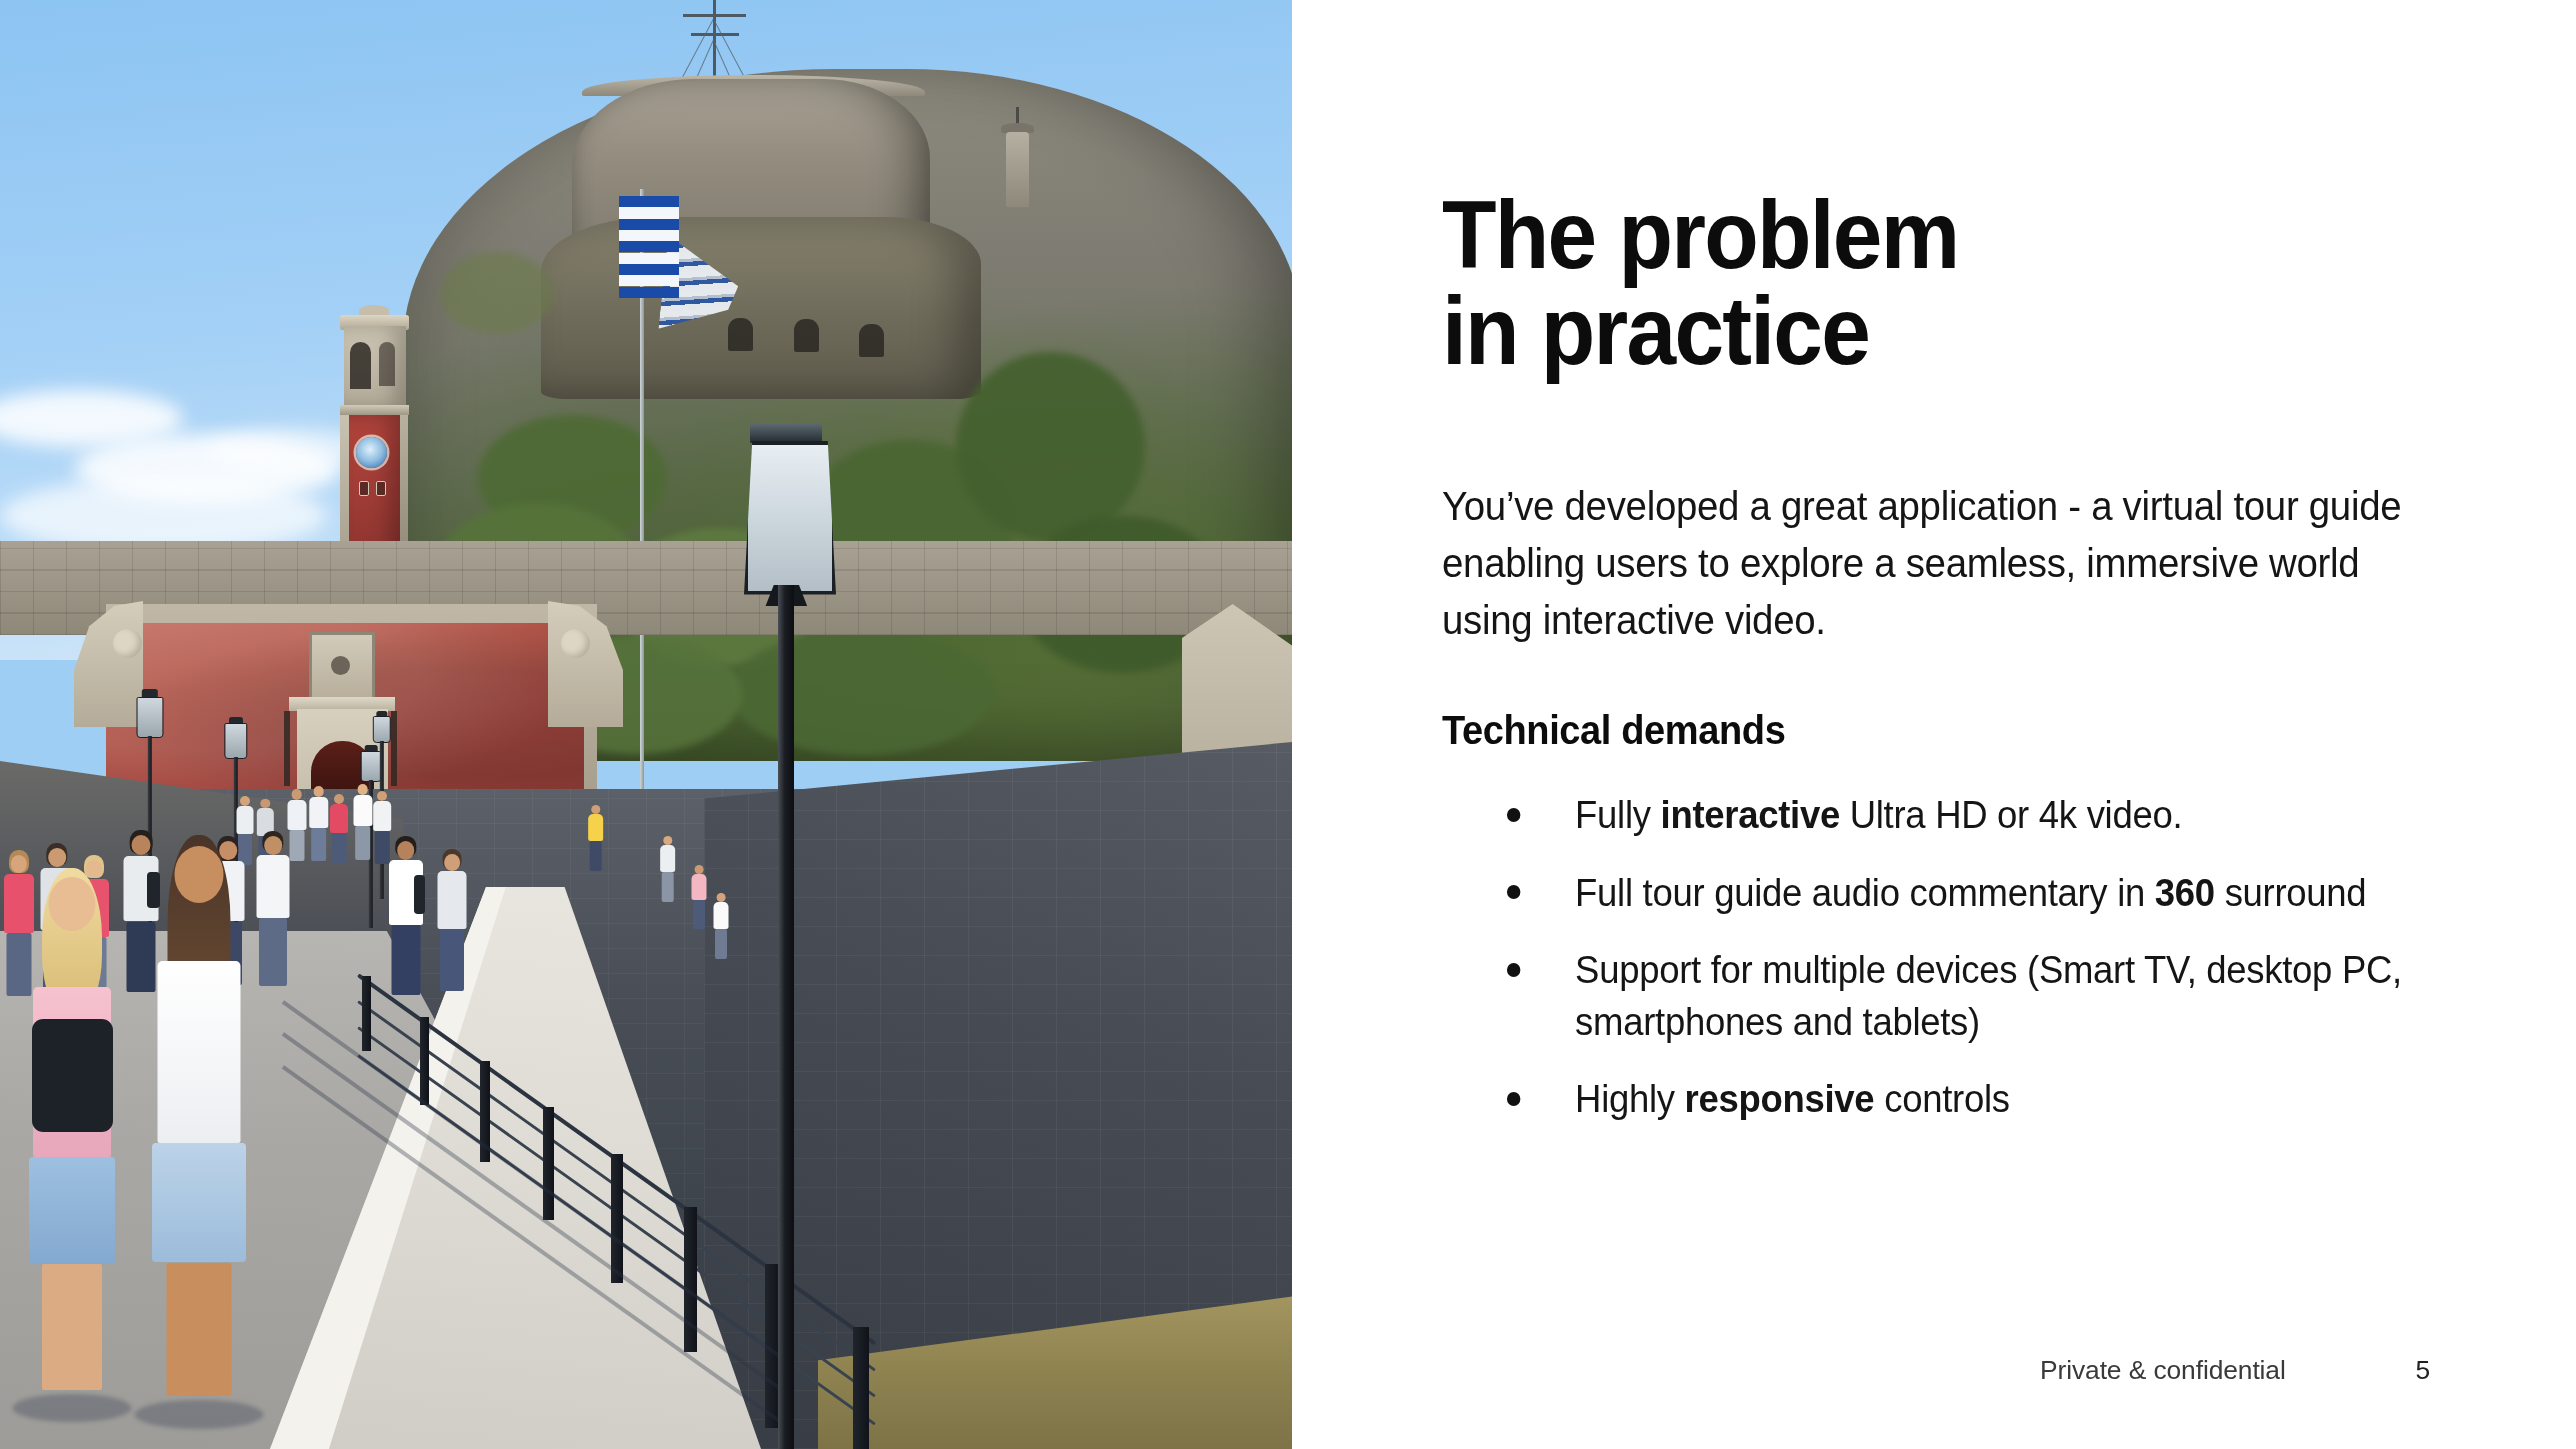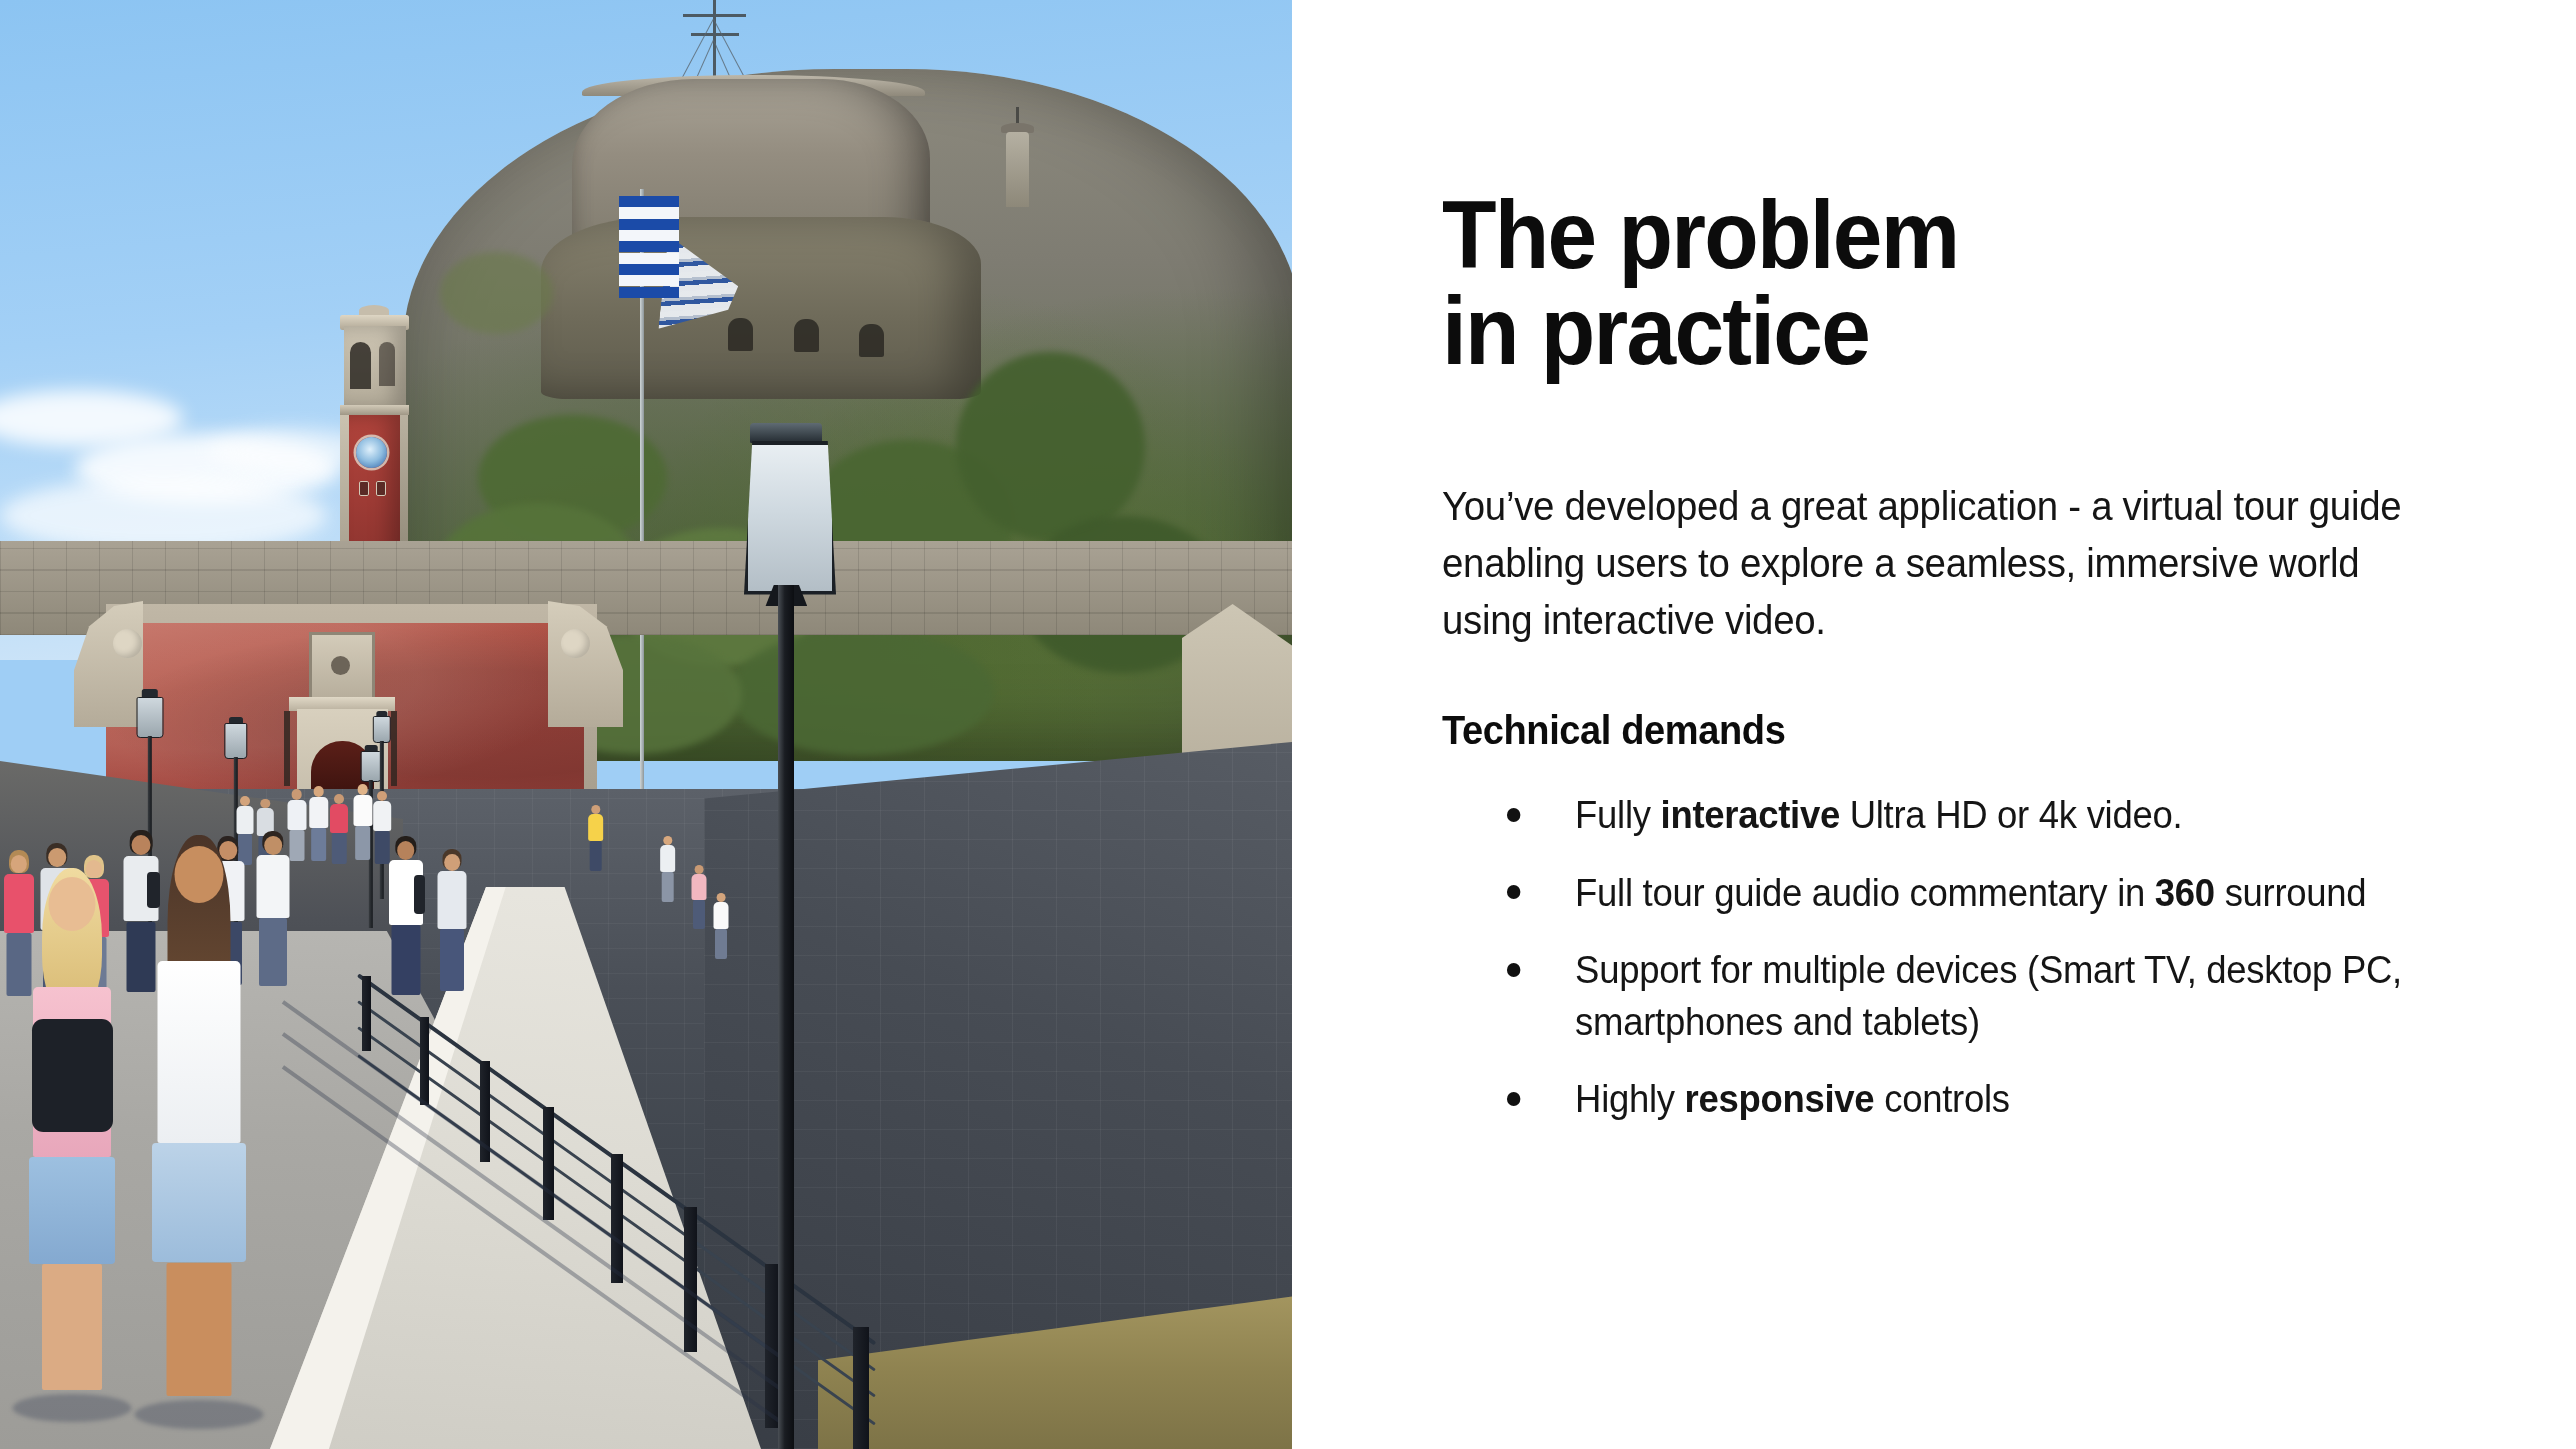--- a/index.html
+++ b/index.html
@@ -556,15 +556,19 @@
 
     <h2 class="subhead">Technical demands</h2>
 
     <ul class="bullets" id="bullet-list">
         <li class="bullet"><span class="dot"></span><span>Fully </span><b>interactive</b><span> Ultra HD or 4k video.</span></li>
         <li class="bullet"><span class="dot"></span><span>Full tour guide audio commentary in </span><b>360</b><span> surround</span></li>
         <li class="bullet"><span class="dot"></span><span>Support for multiple devices (Smart TV, desktop PC, smartphones and tablets)</span></li>
         <li class="bullet"><span class="dot"></span><span>Highly </span><b>responsive</b><span> controls</span></li>
       </ul>
 
+    <div class="footer">
+      <span>Private &amp; confidential</span>
+      <span class="pg">5</span>
+    </div>
   </div>
 </div>
 
 
 </body></html>

